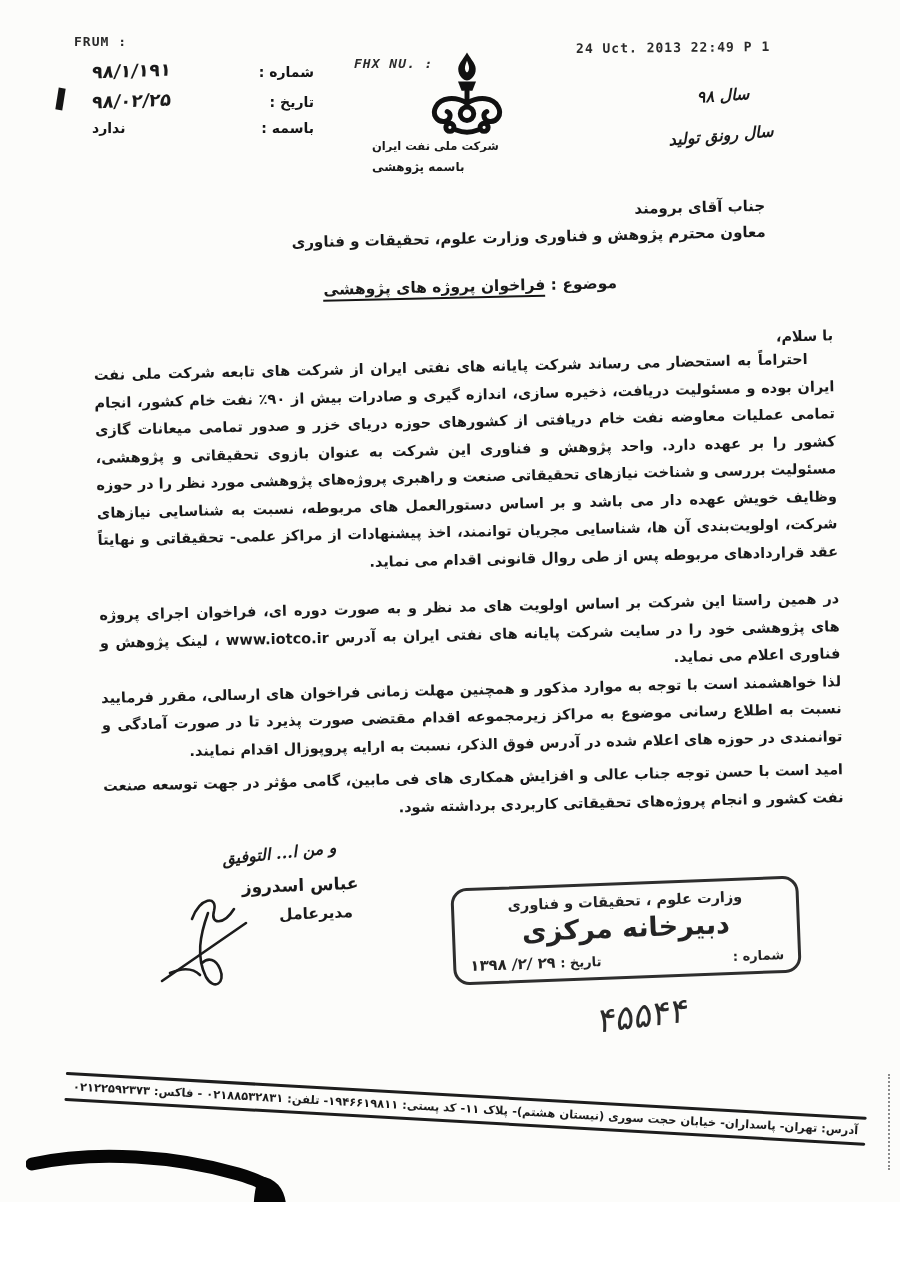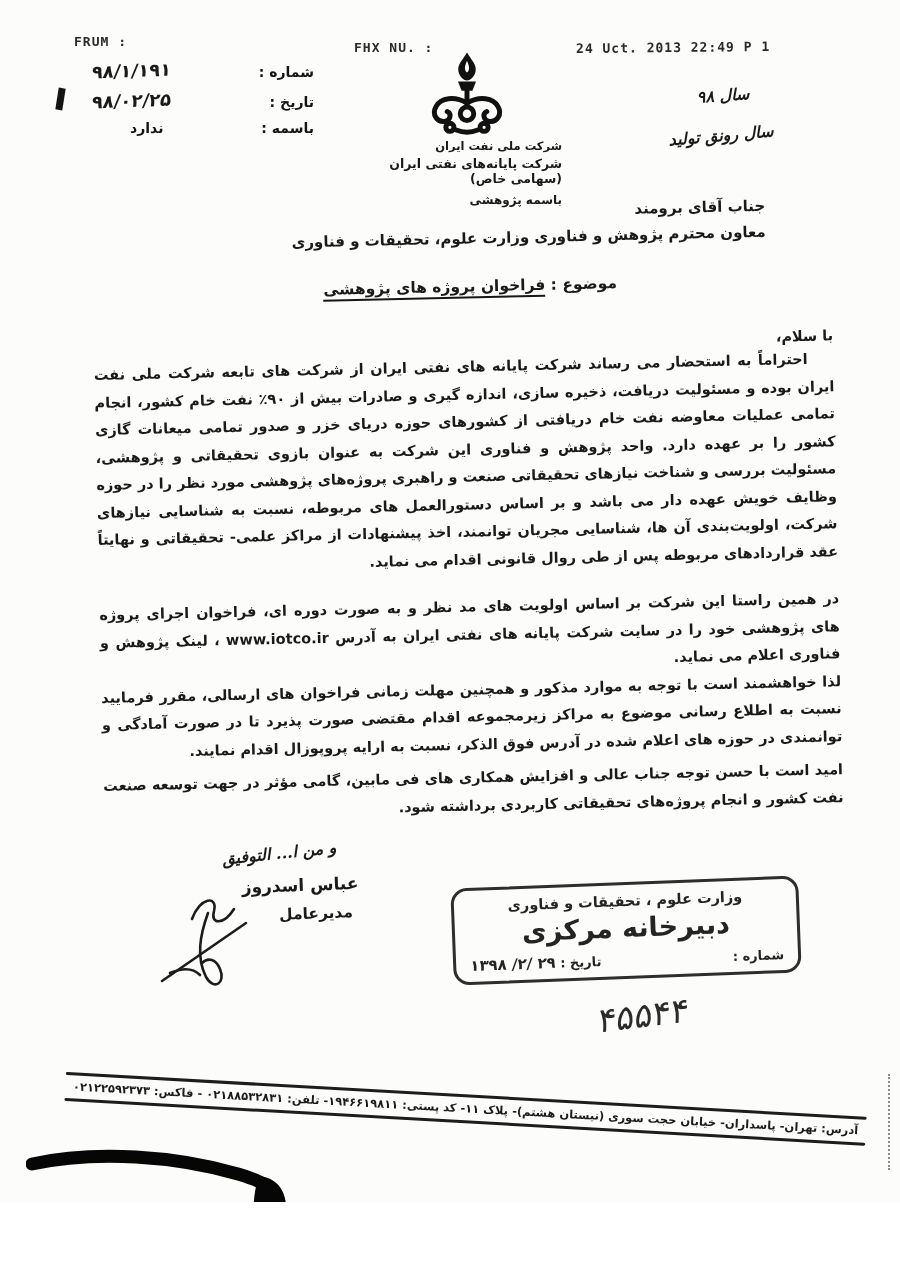--- a/index.html
+++ b/index.html
@@ -11,21 +11,21 @@
   .fax-mono{font-family:"DejaVu Sans Mono",monospace;font-weight:700;font-size:13px;color:#2a2a2a;letter-spacing:1px;}
   .abs{position:absolute;}
 
   
   .meta{left:92px;top:60px;width:222px;direction:rtl;}
   .meta-row{display:flex;justify-content:space-between;align-items:baseline;margin-bottom:9px;}
   .meta-label{font-size:14px;font-weight:700;color:#151515;}
   .meta-value{font-size:18px;font-weight:700;display:inline-block;transform:skewX(-8deg) rotate(-2deg);}
 
   
-  .logoblock{left:372px;top:52px;width:190px;text-align:right;}
+  .logoblock{left:372px;top:52px;width:190px;text-align:left;}
   .logoblock svg{display:block;margin:0 auto;}
   .co1{font-size:11.5px;font-weight:700;margin-top:3px;}
   .co2{font-size:12.5px;font-weight:700;margin-top:3px;}
   .bism{font-size:12px;font-weight:700;margin-top:7px;}
 
   
   .yearnote{left:648px;top:86px;width:150px;text-align:center;direction:rtl;
     font-family:"DejaVu Serif",serif;font-style:italic;font-weight:700;font-size:16px;transform:rotate(-4deg);}
   .slogan{left:636px;top:126px;width:170px;text-align:center;direction:rtl;
     font-family:"DejaVu Serif",serif;font-style:italic;font-weight:700;font-size:16px;transform:rotate(-5deg);}
@@ -81,56 +81,55 @@
       font-family:"DejaVu Serif",serif;font-style:italic;font-weight:700;font-size:13.5px;}
   .wm .p1{color:#f3f3f0;}
   .wm .p2{color:#e8891a;}
 </style>
 </head>
 <body>
 
 <div class="page">
 
   <div class="abs fax-mono" style="left:74px;top:34px;">FRUM :</div>
-  <div class="abs fax-mono" style="left:354px;top:40px;">FHX NU. :</div>
+  <div class="abs fax-mono" style="left:354px;top:56px;font-style:italic;">FHX NU. :</div>
   <div class="abs fax-mono" style="left:576px;top:40px;transform:rotate(-0.6deg);">24 Uct. 2013 22:49 P 1</div>
 
   <div class="abs speck"></div>
 
   <div class="abs meta">
     <div class="meta-row">
       <span class="meta-label">شماره :</span>
       <span class="meta-value">۹۸/۱/۱۹۱</span>
     </div>
     <div class="meta-row">
       <span class="meta-label">تاریخ :</span>
       <span class="meta-value">۹۸/۰۲/۲۵</span>
     </div>
     <div class="meta-row">
       <span class="meta-label">باسمه :</span>
-      <span class="meta-label" style="margin-left:38px;">ندارد</span>
+      <span class="meta-label" style="">ندارد</span>
     </div>
   </div>
 
   <div class="abs logoblock">
     <svg width="90" height="84" viewBox="0 0 100 92" aria-hidden="true">
       <path fill="#111" fill-rule="evenodd" d="M50,0 C45,9 39,13 40.5,21 C42,28 47,31 50,31 C53,31 58,28 59.5,21 C61,13 55,9 50,0 Z M50,9 C48,13.5 47,17 48.2,20 C49.3,22.6 50.7,22.6 51.8,20 C53,17 52,13.5 50,9 Z"></path>
       <path fill="#111" d="M40,32 L60,32 L56,42.5 L44,42.5 Z"></path>
       <g stroke="#111" stroke-width="5.5" fill="none" stroke-linecap="round">
         <path d="M50,43 L50,58"></path>
         <path d="M50,56 C36,48 21,50 15.5,60 C10.5,69 17,77.5 25,76.5 C31.5,75.6 33.5,68 28,65.5"></path>
         <path d="M50,56 C64,48 79,50 84.5,60 C89.5,69 83,77.5 75,76.5 C68.5,75.6 66.5,68 72,65.5"></path>
         <circle cx="50" cy="68" r="7.5"></circle>
         <circle cx="31" cy="83" r="4.5"></circle>
         <circle cx="69" cy="83" r="4.5"></circle>
         <path d="M38,86 Q50,91 62,86"></path>
       </g>
     </svg>
     <div class="co1">شرکت ملی نفت ایران</div>
-    <div class="co2">شرکت پایانه‌های نفتی ایران (سهامی خاص)</div>
     <div class="bism">باسمه پژوهشی</div>
   </div>
 
   <div class="abs yearnote">سال ۹۸</div>
   <div class="abs slogan">سال رونق تولید</div>
 
   <div class="abs letter">
     <div class="recipient">
       <div>جناب آقای برومند</div>
       <div>معاون محترم پژوهش و فناوری وزارت علوم، تحقیقات و فناوری</div>

